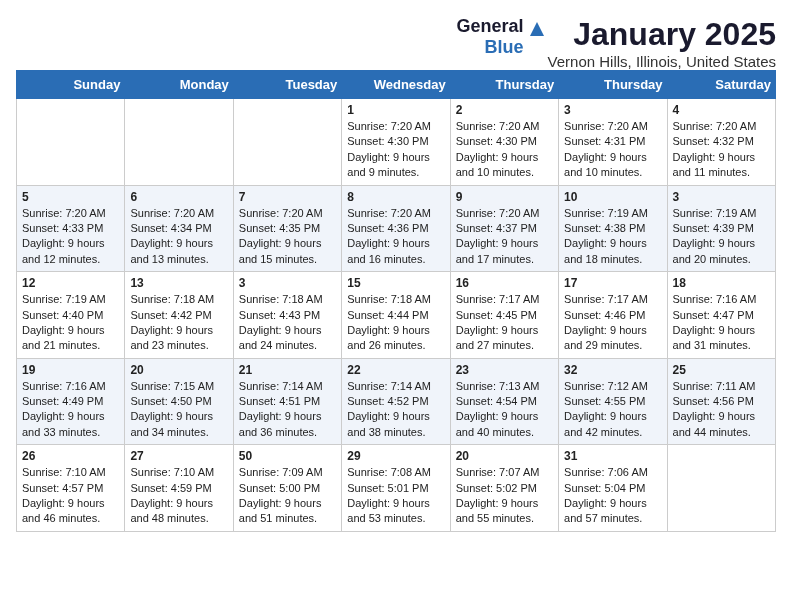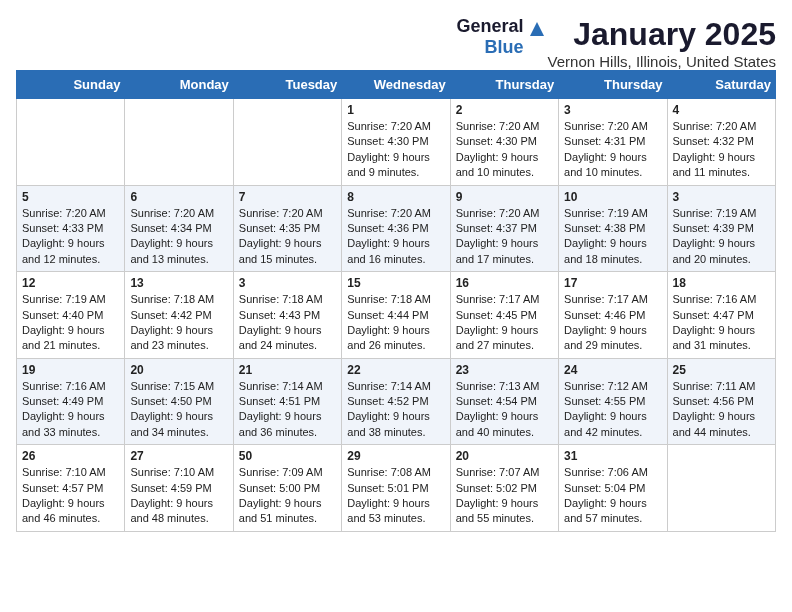--- a/index.html
+++ b/index.html
@@ -215,21 +215,21 @@
         </td>
         <td>
           <span class="day-number">22</span>
           <div class="cell-content">Sunrise: 7:14 AM<br>Sunset: 4:52 PM<br>Daylight: 9 hours and 38 minutes.</div>
         </td>
         <td>
           <span class="day-number">23</span>
           <div class="cell-content">Sunrise: 7:13 AM<br>Sunset: 4:54 PM<br>Daylight: 9 hours and 40 minutes.</div>
         </td>
         <td>
-          <span class="day-number">24</span>
+          <span class="day-number">32</span>
           <div class="cell-content">Sunrise: 7:12 AM<br>Sunset: 4:55 PM<br>Daylight: 9 hours and 42 minutes.</div>
         </td>
         <td>
           <span class="day-number">25</span>
           <div class="cell-content">Sunrise: 7:11 AM<br>Sunset: 4:56 PM<br>Daylight: 9 hours and 44 minutes.</div>
         </td>
       </tr>
       <tr>
         <td>
           <span class="day-number">26</span>

